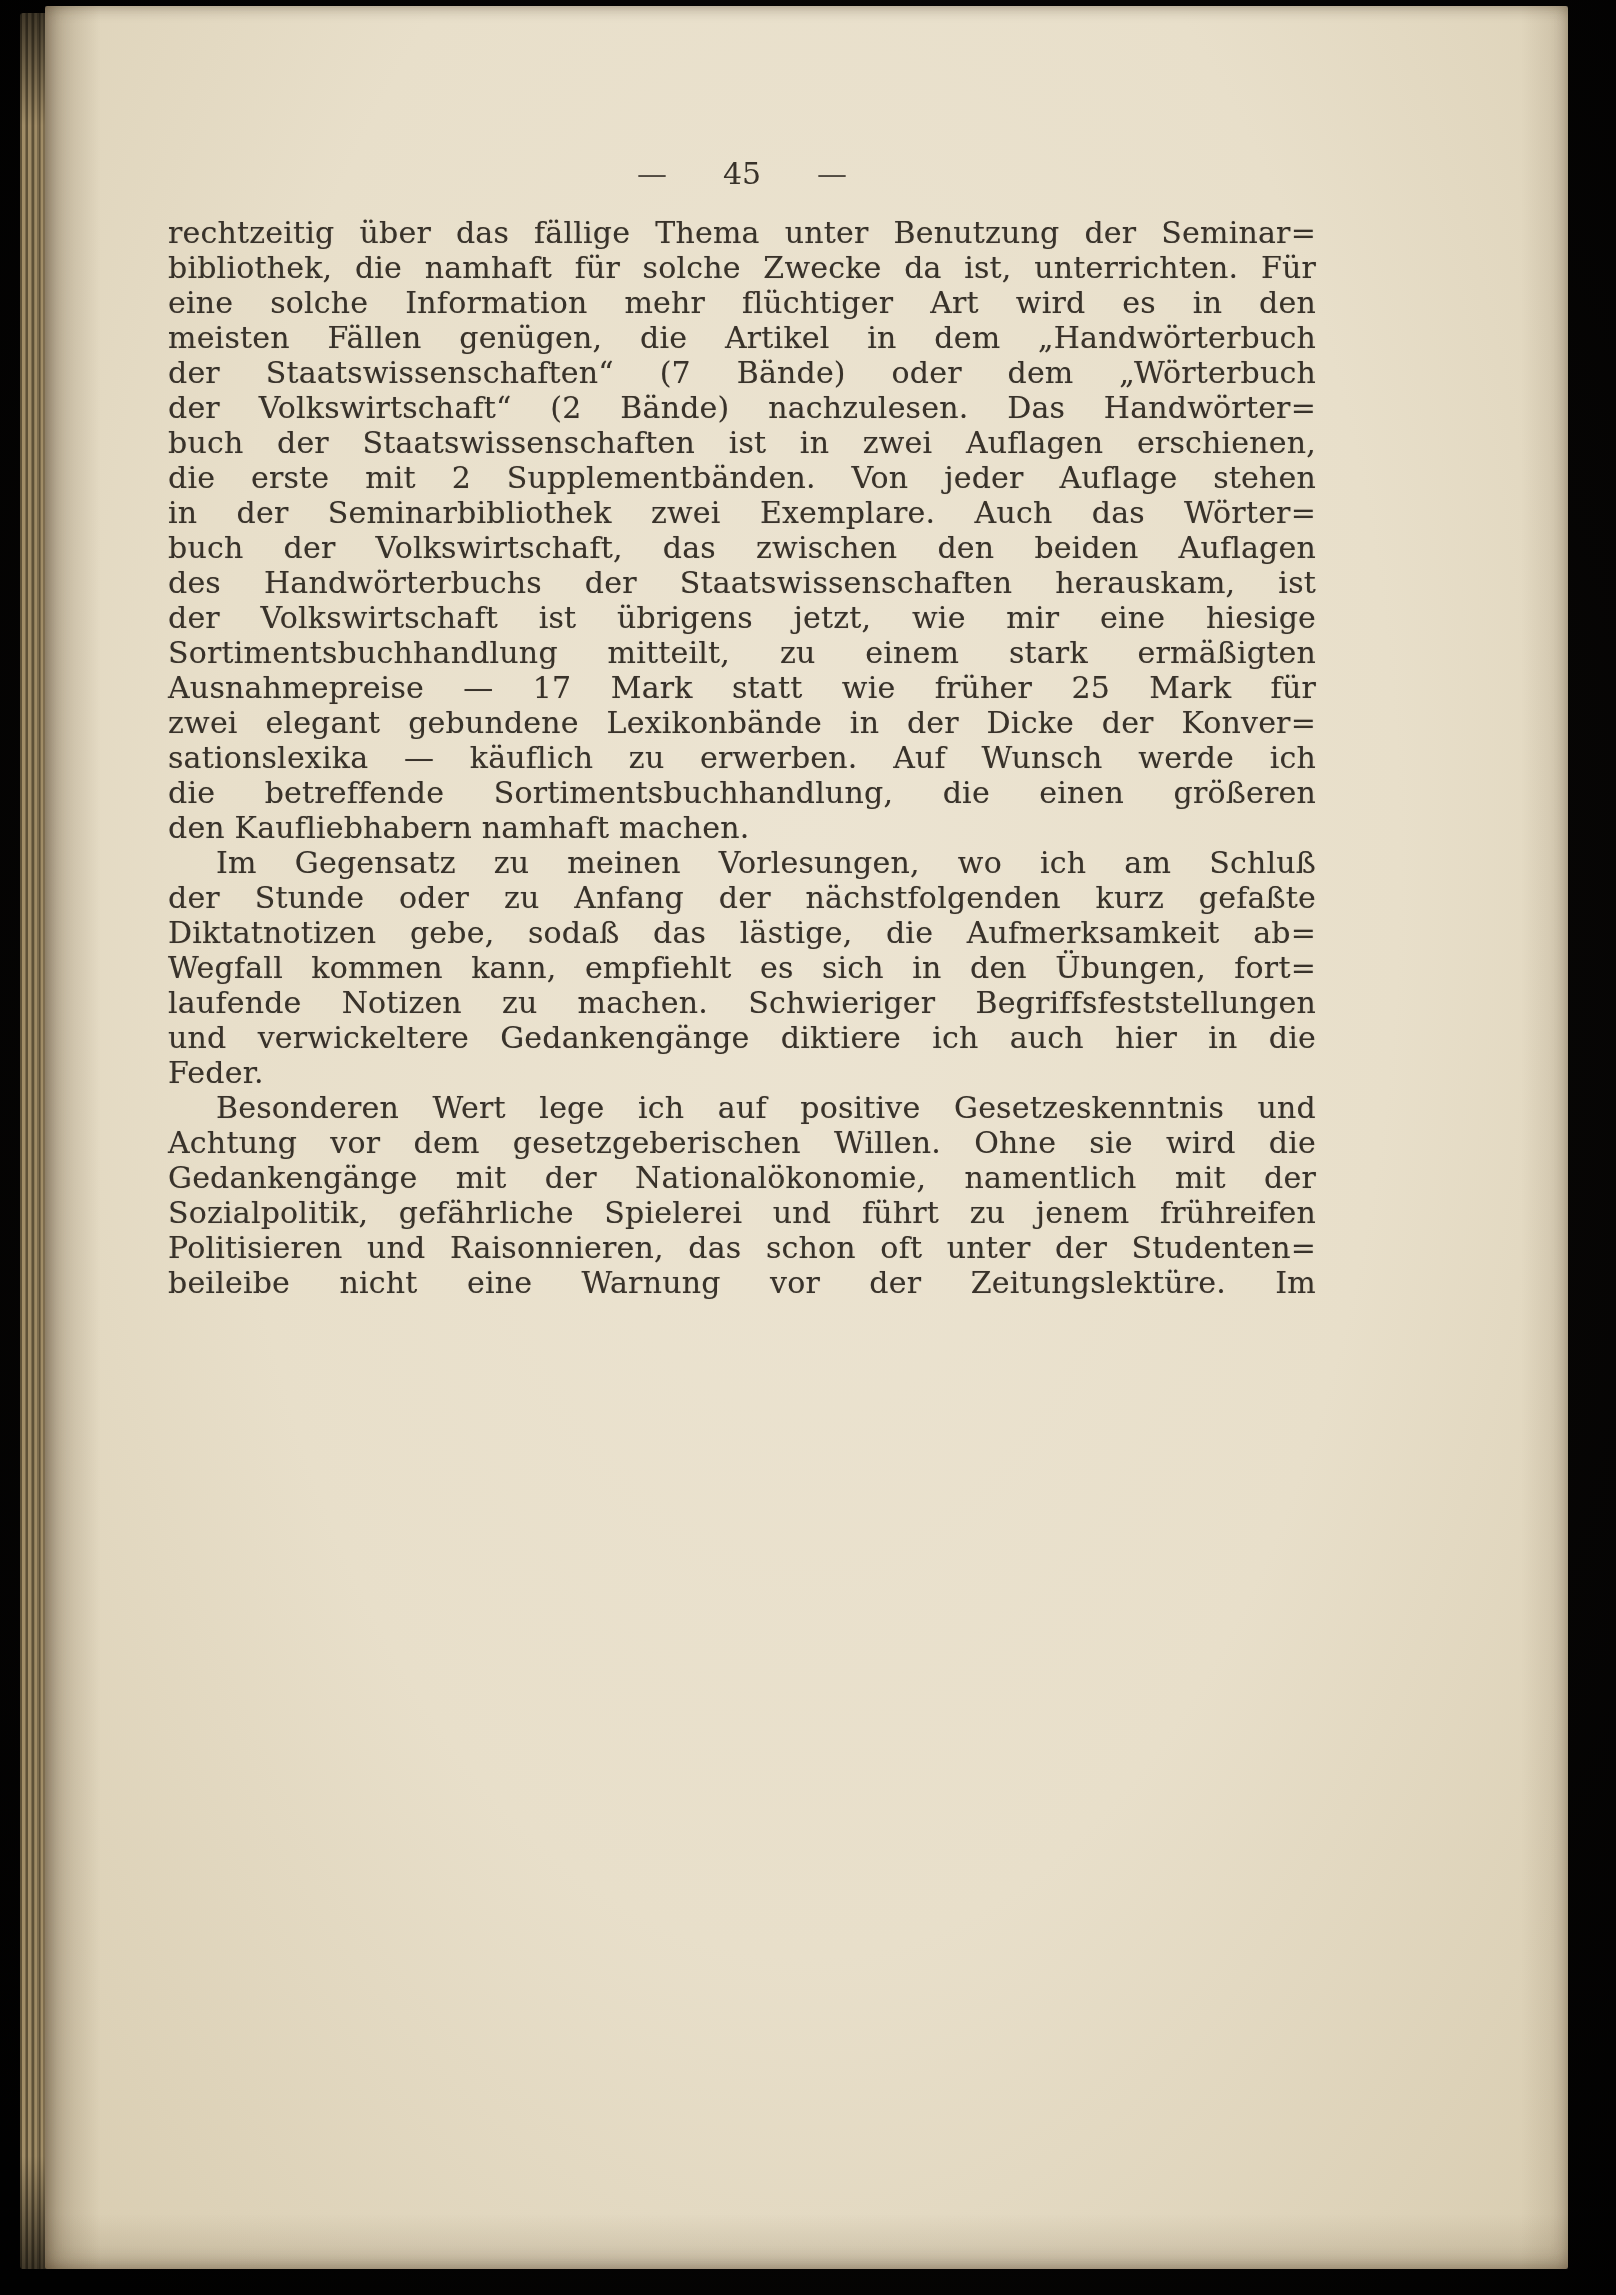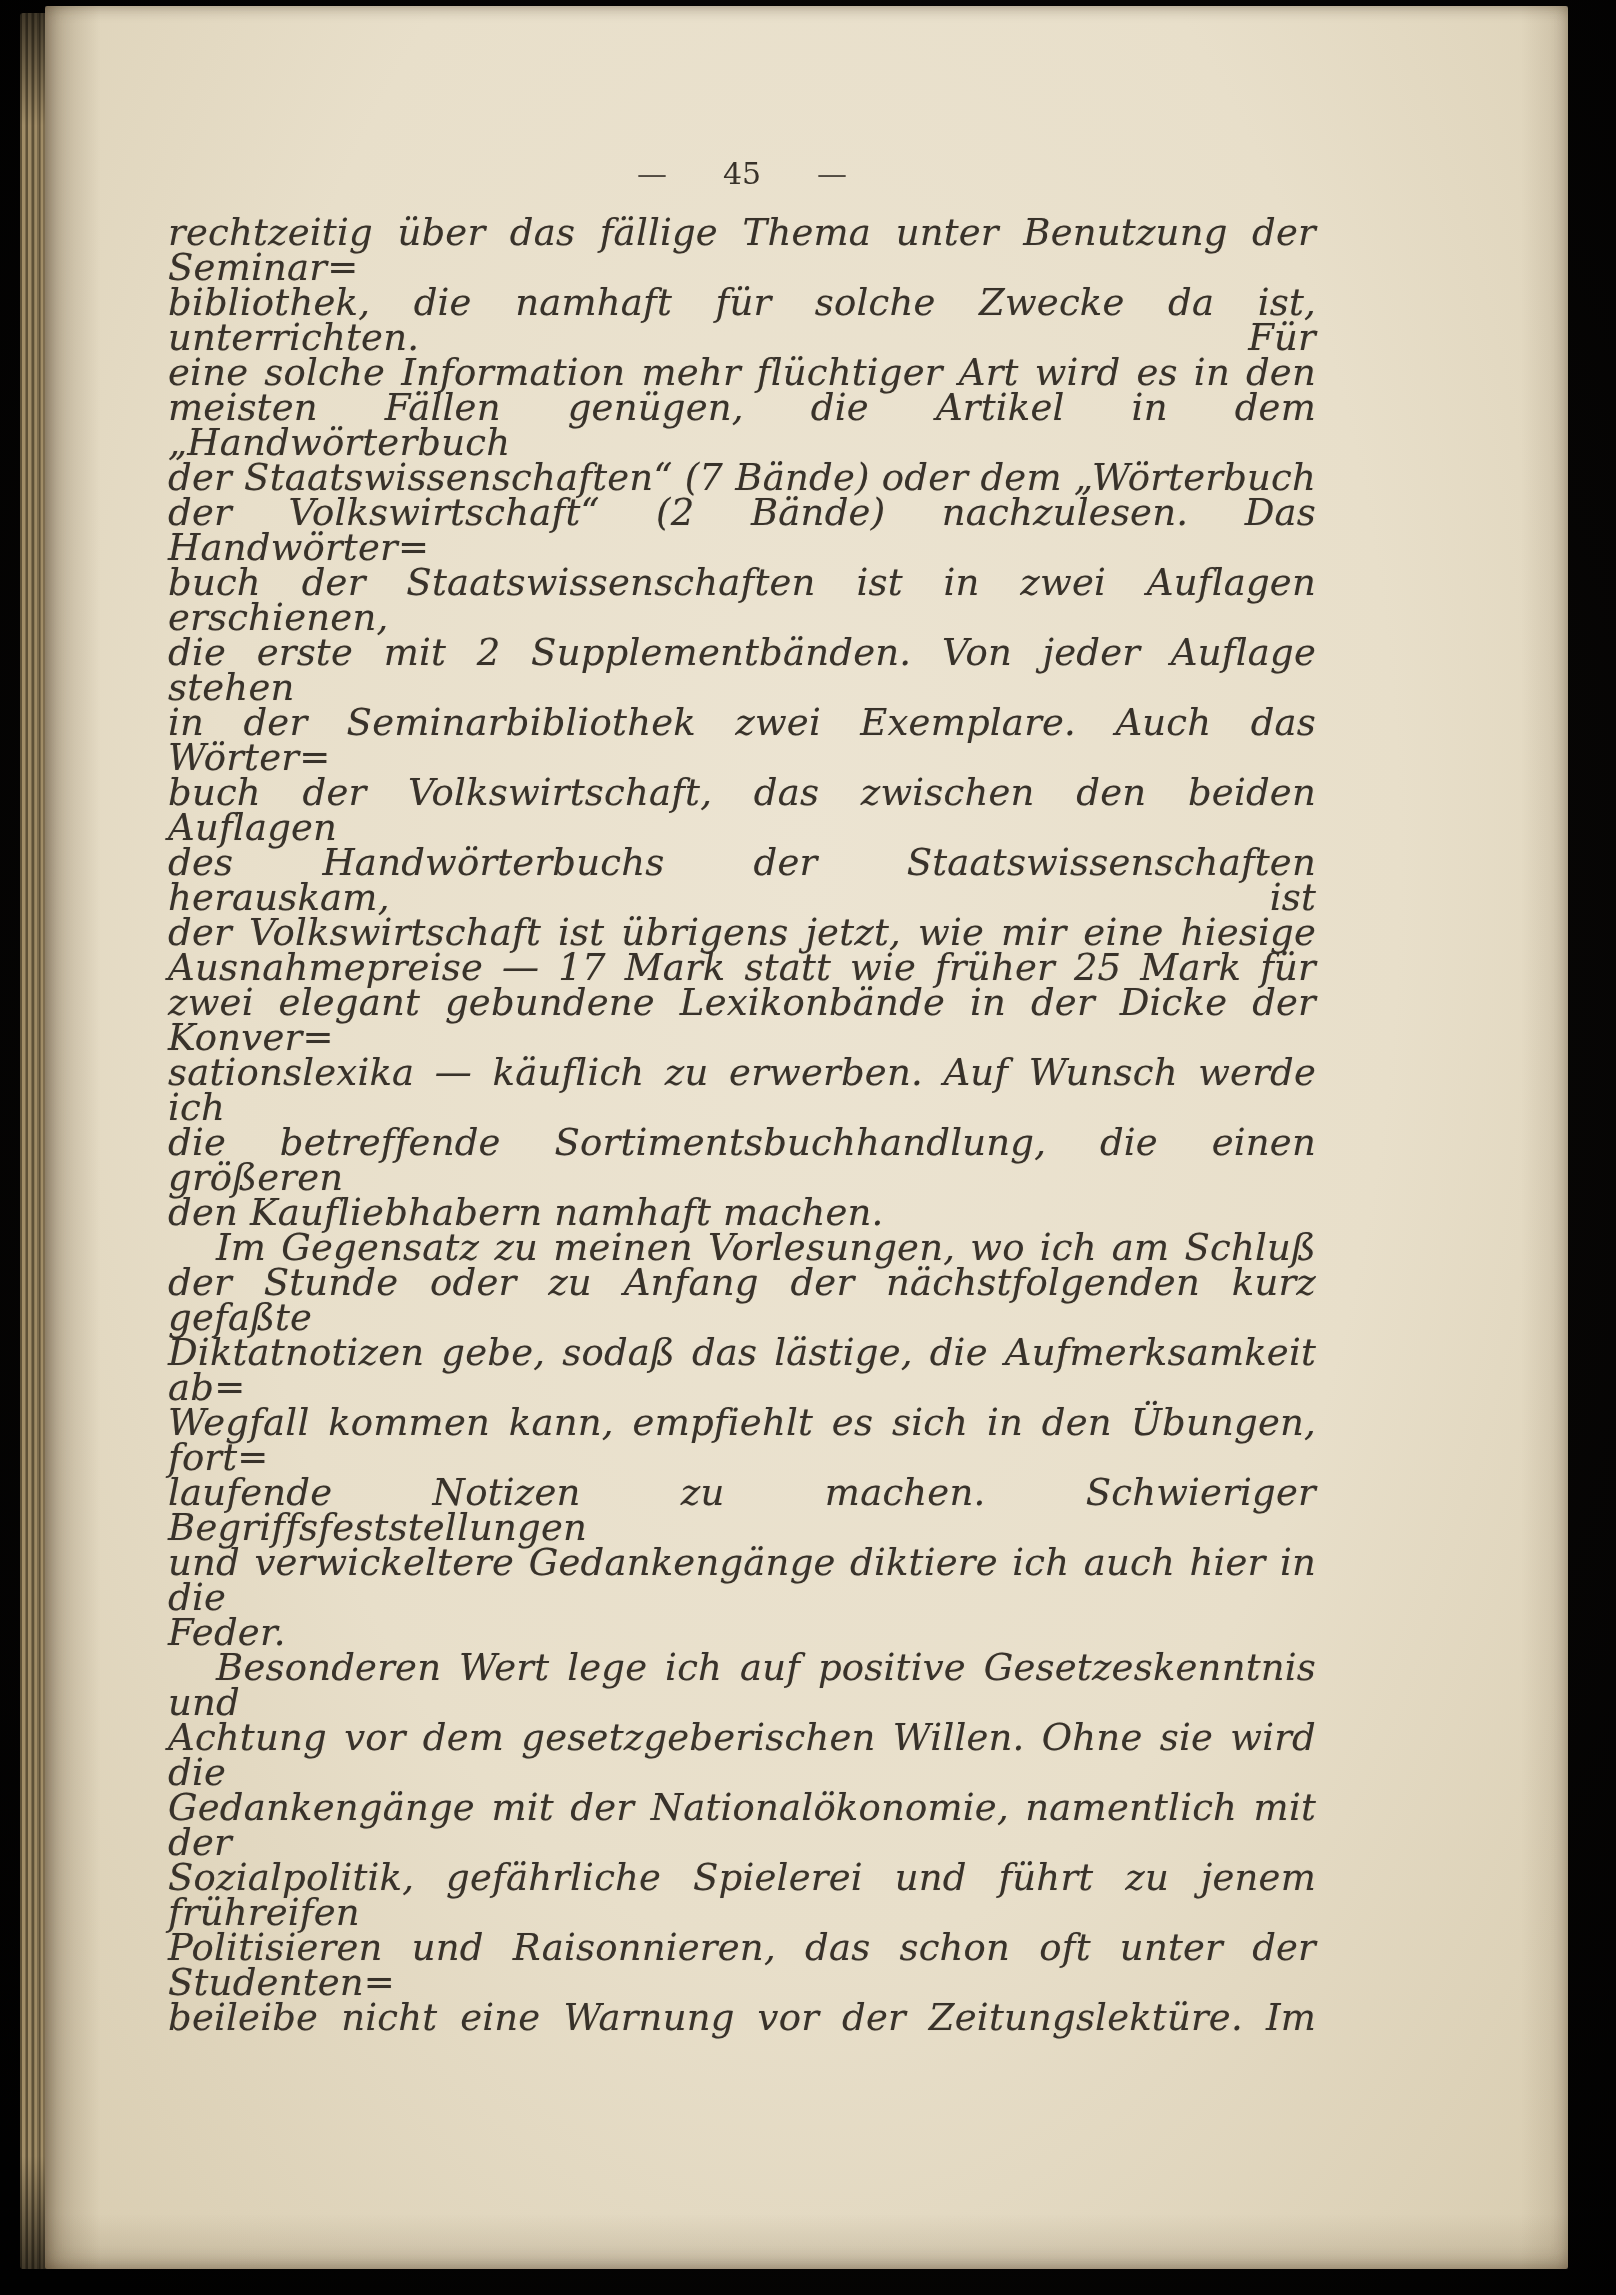--- a/index.html
+++ b/index.html
@@ -63,26 +63,25 @@
     align-items:baseline;
     gap:56px;
     font-size:30px;
     color:var(--ink);
   }
   .page-number .dash{ opacity:0.85; }
   .text-block{
     position:absolute;
     left:123px; top:209px;
     width:1148px;
-    font-size:37px;
+    font-size:30px;
     line-height:35px;
     color:var(--ink);
     letter-spacing:0.2px;
     text-shadow:0 0 0.8px rgba(56,50,42,0.35);
-    font-style:italic;
   }
   .paragraph{ }
   .line{
     text-align:justify;
     text-align-last:justify;
     white-space:normal;
   }
   .line.para-end{ text-align-last:left; }
   .line.first-indent{ text-indent:48px; }
 </style>
@@ -104,20 +103,21 @@
           <div class="line">eine solche Information mehr flüchtiger Art wird es in den</div>
           <div class="line">meisten Fällen genügen, die Artikel in dem „Handwörterbuch</div>
           <div class="line">der Staatswissenschaften“ (7 Bände) oder dem „Wörterbuch</div>
           <div class="line">der Volkswirtschaft“ (2 Bände) nachzulesen. Das Handwörter=</div>
           <div class="line">buch der Staatswissenschaften ist in zwei Auflagen erschienen,</div>
           <div class="line">die erste mit 2 Supplementbänden. Von jeder Auflage stehen</div>
           <div class="line">in der Seminarbibliothek zwei Exemplare. Auch das Wörter=</div>
           <div class="line">buch der Volkswirtschaft, das zwischen den beiden Auflagen</div>
           <div class="line">des Handwörterbuchs der Staatswissenschaften herauskam, ist</div>
           <div class="line">der Volkswirtschaft ist übrigens jetzt, wie mir eine hiesige</div>
+          <div class="line">Sortimentsbuchhandlung mitteilt, zu einem stark ermäßigten</div>
           <div class="line">Ausnahmepreise — 17 Mark statt wie früher 25 Mark für</div>
           <div class="line">zwei elegant gebundene Lexikonbände in der Dicke der Konver=</div>
           <div class="line">sationslexika — käuflich zu erwerben. Auf Wunsch werde ich</div>
           <div class="line">die betreffende Sortimentsbuchhandlung, die einen größeren</div>
           <div class="line para-end">den Kaufliebhabern namhaft machen.</div>
         </div>
         <div class="paragraph">
           <div class="line first-indent">Im Gegensatz zu meinen Vorlesungen, wo ich am Schluß</div>
           <div class="line">der Stunde oder zu Anfang der nächstfolgenden kurz gefaßte</div>
           <div class="line">Diktatnotizen gebe, sodaß das lästige, die Aufmerksamkeit ab=</div>

